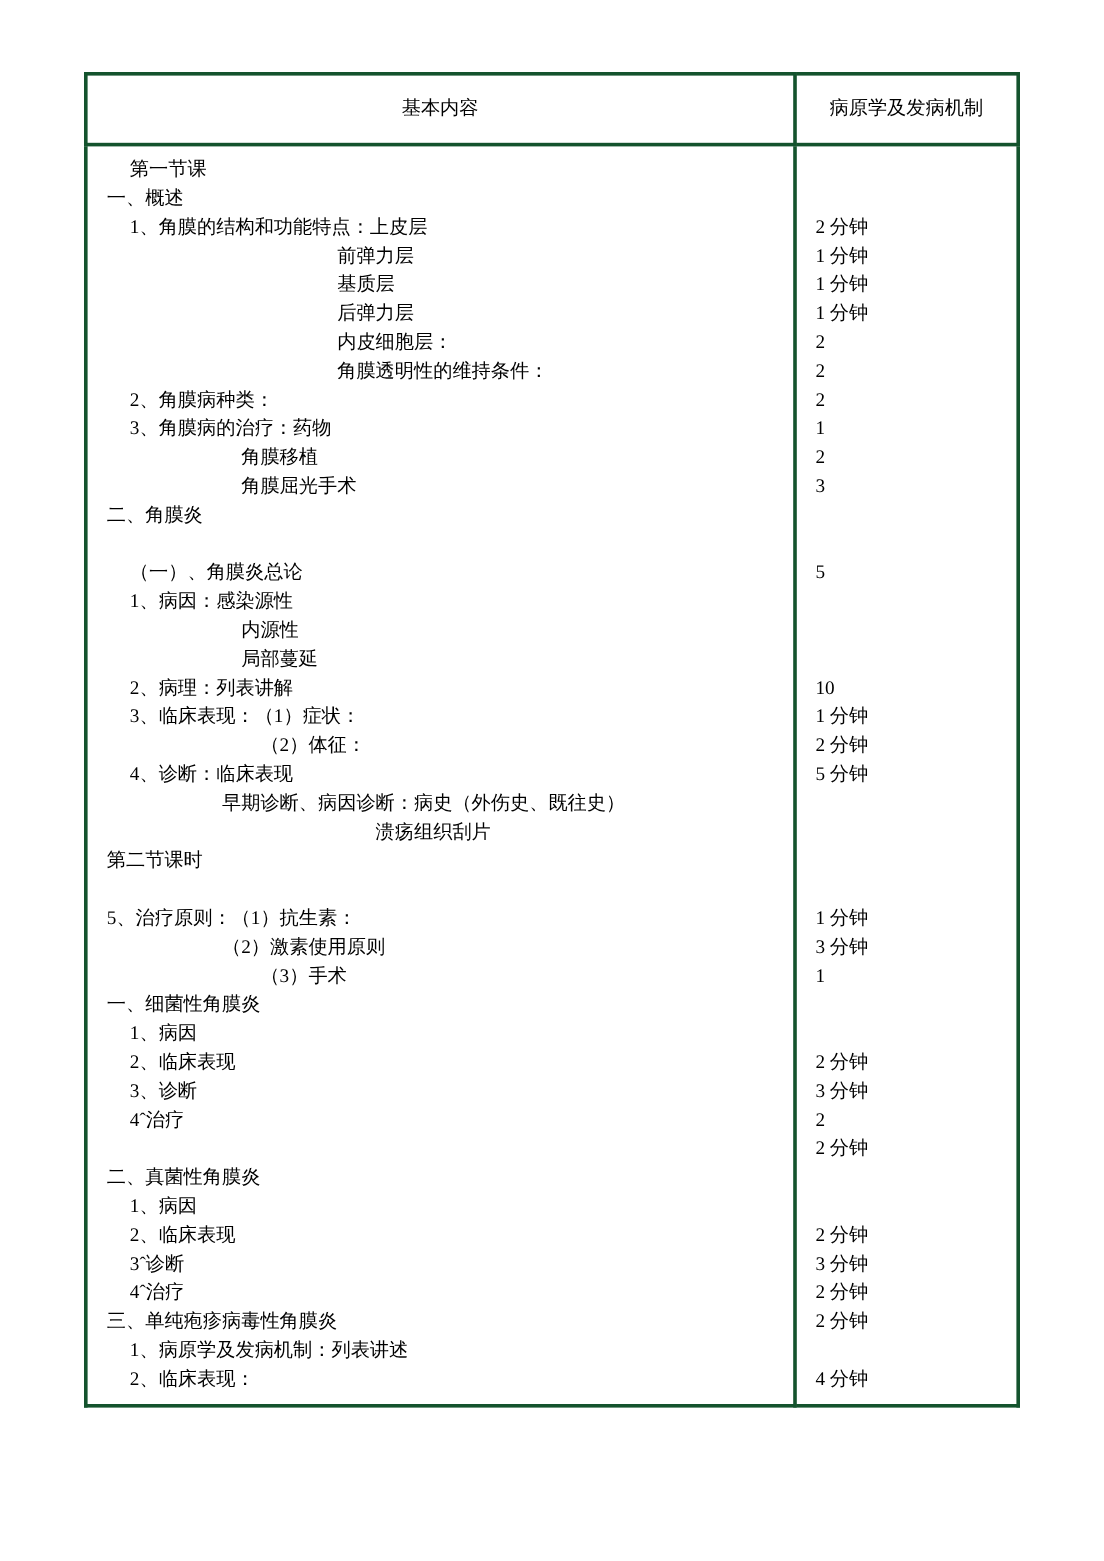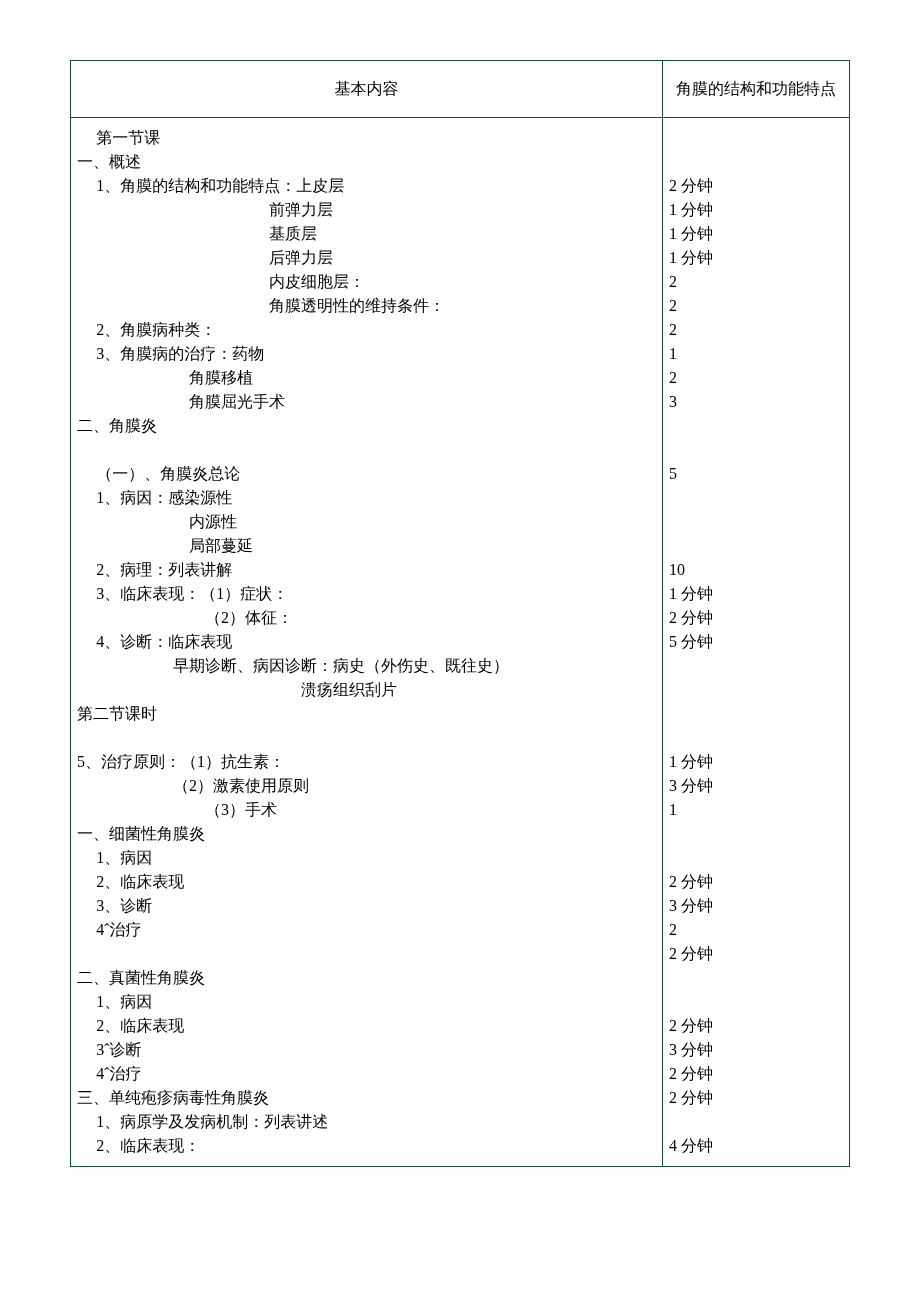--- a/index.html
+++ b/index.html
@@ -1,19 +1,19 @@
 <!DOCTYPE html>
 <html><head>
 <meta charset="utf-8">
 <style>
 html,body{margin:0;padding:0;background:#fff}
 body{font-family:"SimSun","宋体",serif;font-size:16px;color:#000;line-height:1.5}
 .page{width:920px;min-height:1301px;margin:0 auto;padding:60px 70px 0 70px;box-sizing:border-box}
 table{border-collapse:collapse;width:100%;table-layout:fixed}
-td,th{border:1px solid #14532d;vertical-align:top;padding:8px 6px}
+td,th{border:3px solid #14532d;vertical-align:top;padding:8px 16px}
 th{font-weight:400;text-align:center;height:40px;vertical-align:middle}
 .col-main{width:76%}
 .col-side{width:24%}
 .l{display:block}
 .i1{padding-left:1.2em}
 .i2{padding-left:12em}
 .i3{padding-left:7em}
 .i5{padding-left:8em}
 .i6{padding-left:14em}
 .i7{padding-left:6em}
@@ -25,21 +25,21 @@
 
 <div class="page">
 <table>
 <colgroup>
         <col class="col-main">
         <col class="col-side">
       </colgroup>
 <thead>
 <tr>
 <th>基本内容</th>
-<th>角膜的结构和功能特点</th>
+<th>病原学及发病机制</th>
 </tr>
 </thead>
 <tbody>
 <tr>
 <td id="cell-main"><span class="l i1">第一节课</span><span class="l ">一、概述</span><span class="l i1">1、角膜的结构和功能特点：上皮层</span><span class="l i2">前弹力层</span><span class="l i2">基质层</span><span class="l i2">后弹力层</span><span class="l i2">内皮细胞层：</span><span class="l i2">角膜透明性的维持条件：</span><span class="l i1">2、角膜病种类：</span><span class="l i1">3、角膜病的治疗：药物</span><span class="l i3">角膜移植</span><span class="l i3">角膜屈光手术</span><span class="l ">二、角膜炎</span><span class="gap">&nbsp;</span><span class="l i1">（一）、角膜炎总论</span><span class="l i1">1、病因：感染源性</span><span class="l i3">内源性</span><span class="l i3">局部蔓延</span><span class="l i1">2、病理：列表讲解</span><span class="l i1">3、临床表现：（1）症状：</span><span class="l i5">（2）体征：</span><span class="l i1">4、诊断：临床表现</span><span class="l i7">早期诊断、病因诊断：病史（外伤史、既往史）</span><span class="l i6">溃疡组织刮片</span><span class="l ">第二节课时</span><span class="gap2">&nbsp;</span><span class="l ">5、治疗原则：（1）抗生素：</span><span class="l i7">（2）激素使用原则</span><span class="l i5">（3）手术</span><span class="l ">一、细菌性角膜炎</span><span class="l i1">1、病因</span><span class="l i1">2、临床表现</span><span class="l i1">3、诊断</span><span class="l i1">4ˆ治疗</span><span class="l ">&nbsp;</span><span class="l ">二、真菌性角膜炎</span><span class="l i1">1、病因</span><span class="l i1">2、临床表现</span><span class="l i1">3ˆ诊断</span><span class="l i1">4ˆ治疗</span><span class="l ">三、单纯疱疹病毒性角膜炎</span><span class="l i1">1、病原学及发病机制：列表讲述</span><span class="l i1">2、临床表现：</span></td>
 <td id="cell-side"><span class="l">&nbsp;</span><span class="l">&nbsp;</span><span class="l">2 分钟</span><span class="l">1 分钟</span><span class="l">1 分钟</span><span class="l">1 分钟</span><span class="l">2</span><span class="l">2</span><span class="l">2</span><span class="l">1</span><span class="l">2</span><span class="l">3</span><span class="l">&nbsp;</span><span class="gap">&nbsp;</span><span class="l">5</span><span class="l">&nbsp;</span><span class="l">&nbsp;</span><span class="l">&nbsp;</span><span class="l">10</span><span class="l">1 分钟</span><span class="l">2 分钟</span><span class="l">5 分钟</span><span class="l">&nbsp;</span><span class="l">&nbsp;</span><span class="l">&nbsp;</span><span class="gap2">&nbsp;</span><span class="l">1 分钟</span><span class="l">3 分钟</span><span class="l">1</span><span class="l">&nbsp;</span><span class="l">&nbsp;</span><span class="l">2 分钟</span><span class="l">3 分钟</span><span class="l">2</span><span class="l">2 分钟</span><span class="l">&nbsp;</span><span class="l">&nbsp;</span><span class="l">2 分钟</span><span class="l">3 分钟</span><span class="l">2 分钟</span><span class="l">2 分钟</span><span class="l">&nbsp;</span><span class="l">4 分钟</span></td>
 </tr>
 </tbody>
 </table>
 </div>

